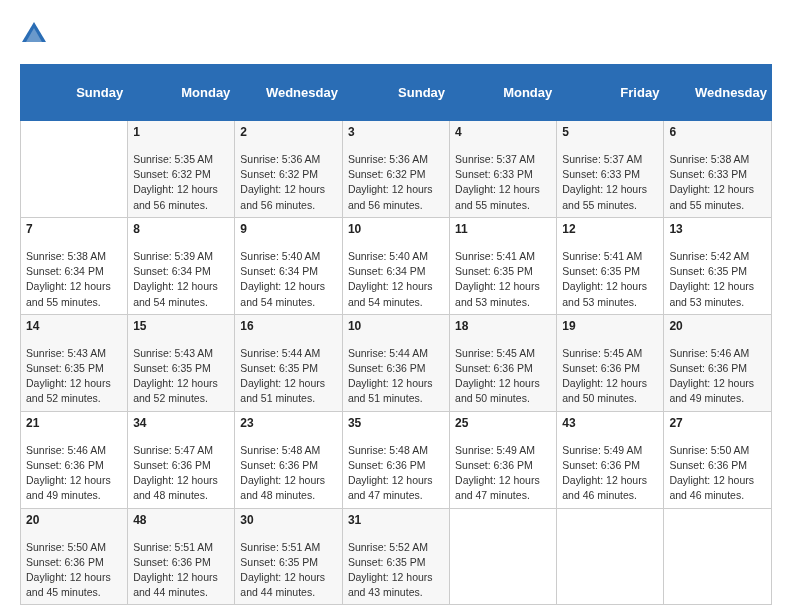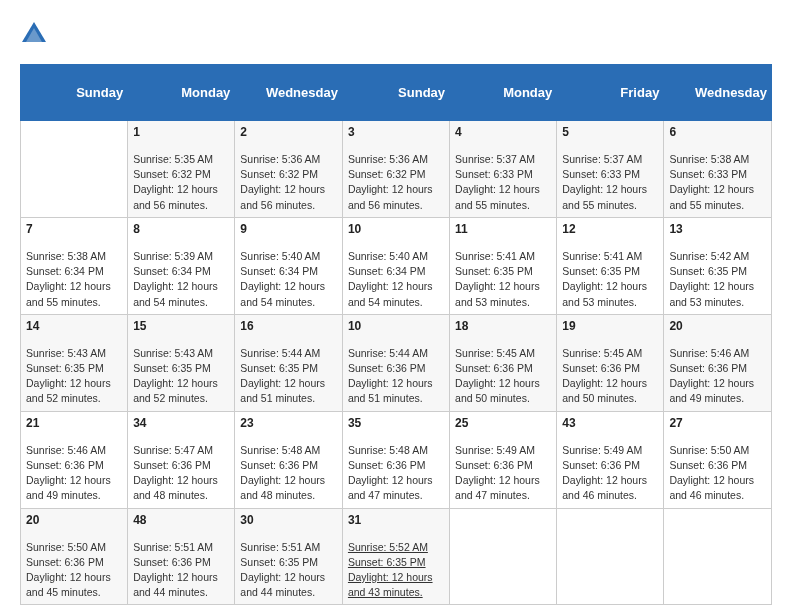--- a/index.html
+++ b/index.html
@@ -341,21 +341,21 @@
         </td>
         <td>
           <div class="day-num">30</div>
           <div class="day-info" style="white-space: pre-line;">Sunrise: 5:51 AM
 Sunset: 6:35 PM
 Daylight: 12 hours
 and 44 minutes.</div>
         </td>
         <td>
           <div class="day-num">31</div>
-          <div class="day-info" style="white-space: pre-line; text-decoration: underline;">Sunrise: 5:52 AM
+          <div class="day-info" style="white-space: pre-line;">Sunrise: 5:52 AM
 Sunset: 6:35 PM
 Daylight: 12 hours
 and 43 minutes.</div>
         </td>
         <td class="empty-cell"></td>
         <td class="empty-cell"></td>
         <td class="empty-cell"></td>
       </tr>
     </tbody>
 </table>

